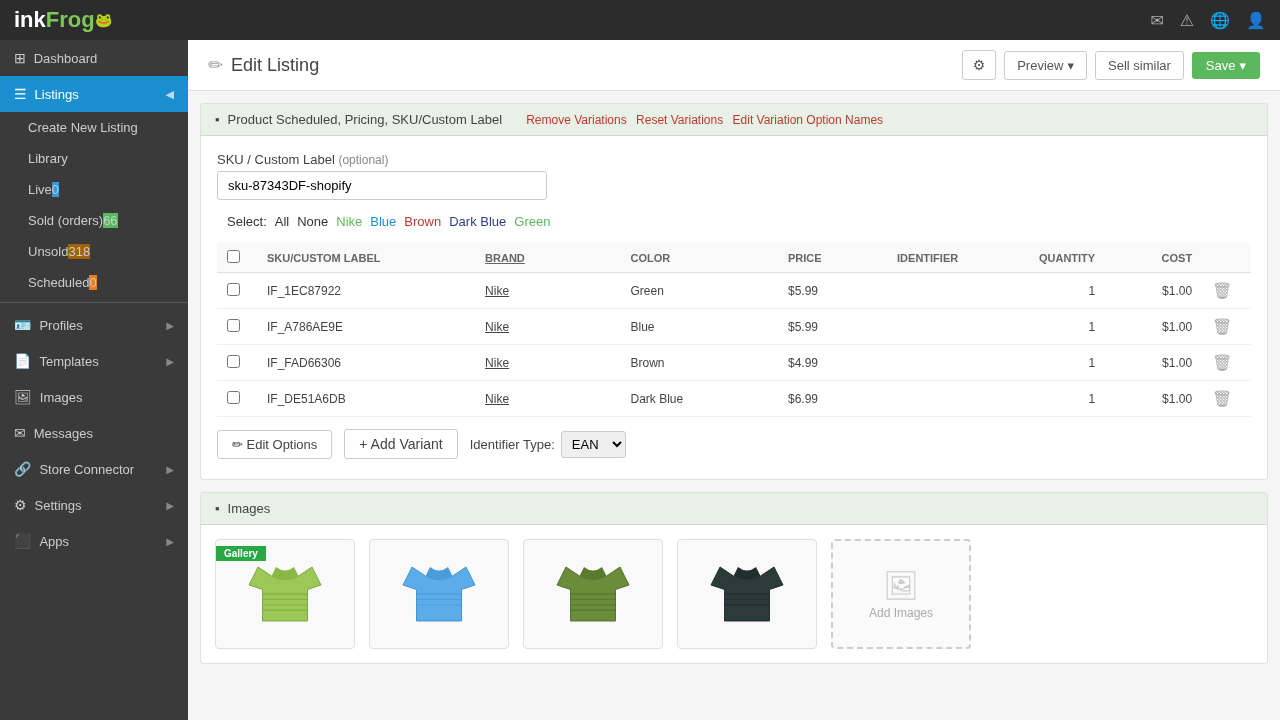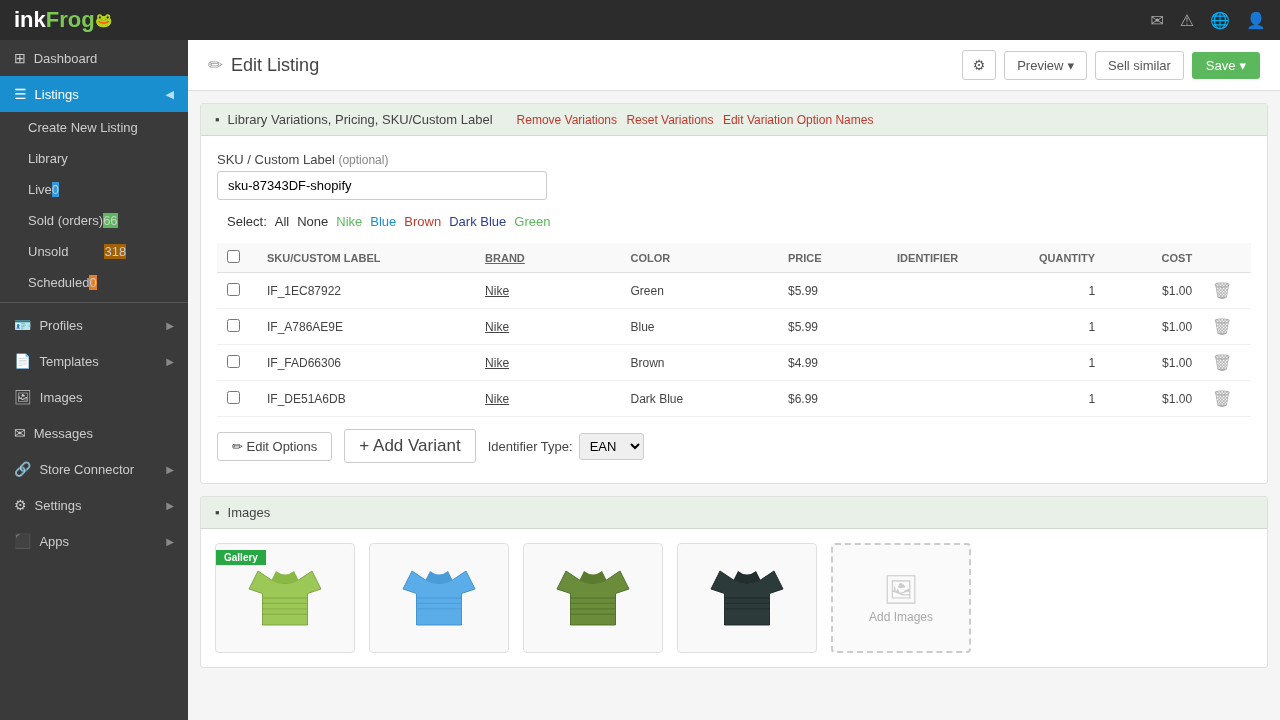--- a/index.html
+++ b/index.html
@@ -15,21 +15,21 @@
 
     
     .layout { display: flex; flex: 1; overflow: hidden; }
 
     
     .sidebar { width: 188px; background: #3a3a3a; color: #ccc; flex-shrink: 0; display: flex; flex-direction: column; overflow-y: auto; }
     .sidebar-item { display: flex; align-items: center; padding: 10px 14px; cursor: pointer; font-size: 13px; position: relative; }
     .sidebar-item.active { background: #1a8fcf; color: white; }
     .sidebar-item .label { flex: 1; }
     .badge-green { background: #5cb85c; }
-    .badge-red { background: #a16207; margin-left: 36px; }
+    .badge-red { background: #a16207; }
     .badge-blue { background: #3498db; }
     .badge-orange { background: #e67e22; }
     .sidebar-sub-item { padding: 8px 14px 8px 28px; cursor: pointer; display: flex; align-items: center; }
     .sidebar-divider { height: 1px; background: #555; margin: 4px 0; }
 
     
     .main { flex: 1; overflow-y: auto; background: #f5f5f5; }
 
     
     .page-header { background: white; border-bottom: 1px solid #e0e0e0; padding: 10px 20px; display: flex; align-items: center; justify-content: space-between; }
@@ -80,21 +80,21 @@
     .color-nike { color: #5cb85c; }
     .color-green { color: #5cb85c; }
     .color-blue { color: #1a8fcf; }
     .color-brown { color: #c0392b; }
     .color-darkblue { color: #2c3e8c; }
     .delete-icon { color: #aaa; cursor: pointer; font-size: 16px; }
 
     
     .table-footer { padding: 12px 0 4px 0; display: flex; align-items: center; gap: 12px; }
     .btn-edit-options { border: 1px solid #ccc; background: white; padding: 6px 14px; border-radius: 3px; cursor: pointer; font-size: 13px; color: #444; display: flex; align-items: center; gap: 6px; }
-    .btn-add-variant { border: 1px solid #ccc; background: white; padding: 6px 14px; border-radius: 3px; cursor: pointer; font-size: 17px; color: #444; display: flex; align-items: center; gap: 6px; }
+    .btn-add-variant { border: 1px solid #ccc; background: white; padding: 6px 14px; border-radius: 3px; cursor: pointer; font-size: 14px; color: #444; display: flex; align-items: center; gap: 6px; }
     .identifier-type { display: flex; align-items: center; gap: 6px; font-size: 13px; color: #444; }
     .identifier-select { border: 1px solid #ccc; border-radius: 3px; padding: 4px 6px; font-size: 13px; }
 
     
     .images-section { background: white; margin: 0 12px 12px 12px; border-radius: 3px; border: 1px solid #e0e0e0; }
     .images-section .section-header { background: #e8f0e8; }
     .images-body { padding: 14px; display: flex; gap: 14px; }
     .gallery-badge { position: absolute; top: 6px; left: 0; background: #28a745; color: white; font-size: 10px; padding: 2px 8px; font-weight: bold; }
     .add-images-box { width: 140px; height: 110px; border: 2px dashed #ccc; border-radius: 4px; display: flex; flex-direction: column; align-items: center; justify-content: center; color: #aaa; font-size: 12px; cursor: pointer; background: #fafafa; }
     .add-images-icon { font-size: 28px; margin-bottom: 4px; color: #ccc; }
@@ -209,21 +209,21 @@
         <button class="btn-save">
           <span>Save</span>
           <span>▾</span>
         </button>
       </div>
     </div>
 
     <div class="section">
       <div class="section-header">
         <span>▪</span>
-        <span>Library Variations, Pricing, SKU/Custom Label</span>
+        <span>Product Scheduled, Pricing, SKU/Custom Label</span>
         <span class="section-header-links">
           <a>Remove Variations</a>
           <a>Reset Variations</a>
           <a>Edit Variation Option Names</a>
         </span>
       </div>
       <div class="section-body">
         <div class="form-group">
           <div class="form-label">
             <span>SKU / Custom Label</span>

